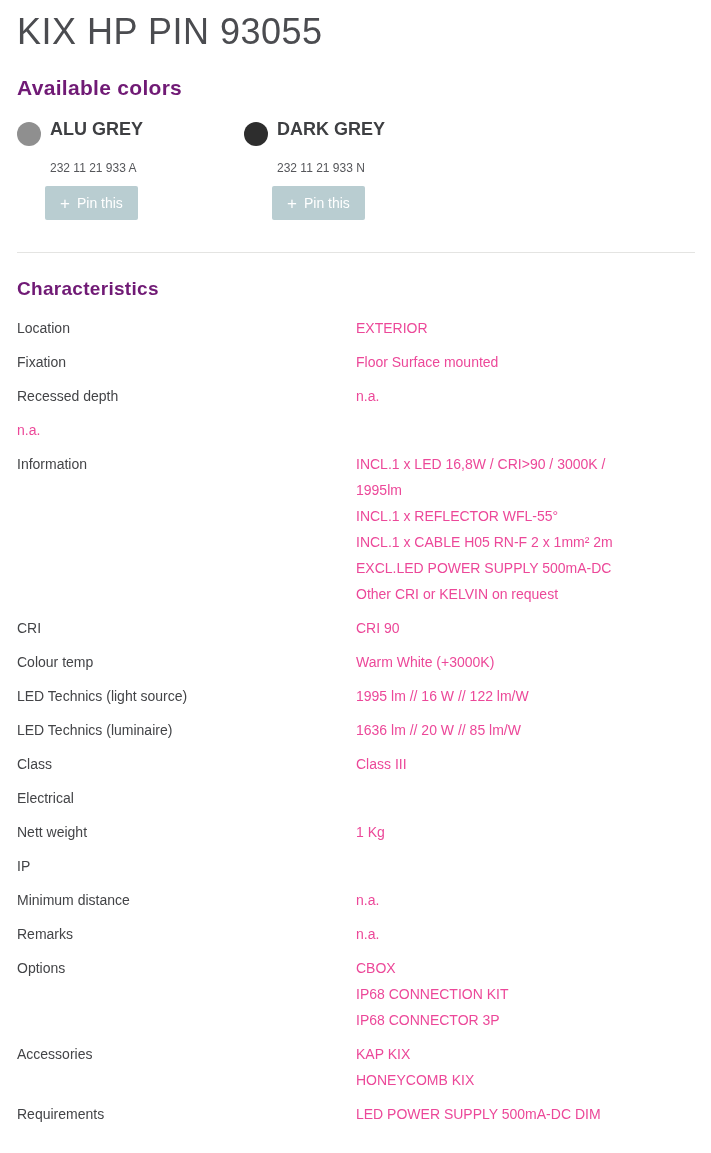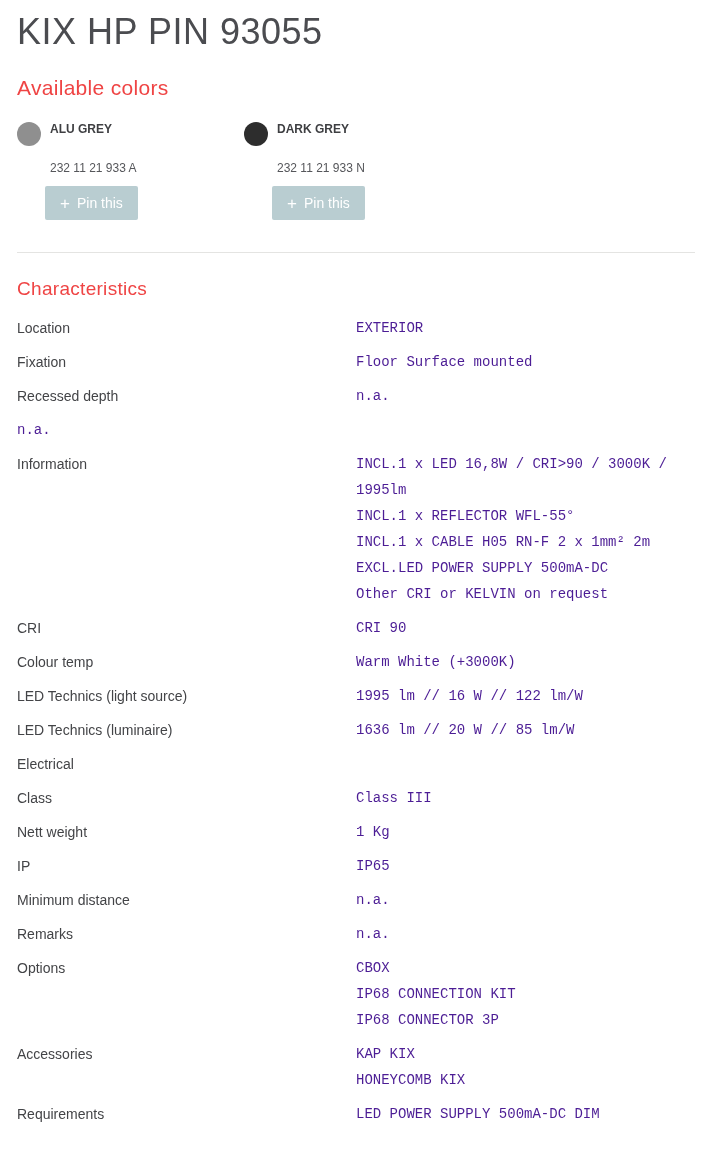--- a/index.html
+++ b/index.html
@@ -10,34 +10,34 @@
     color: #55565a;
   }
   .page { padding: 16px 16px 0 17px; }
 
   .product-title {
     font-size: 36px; font-weight: 300; letter-spacing: 0.5px;
     color: #4b4c50; line-height: 32px;
   }
 
   .section-heading {
-    font-size: 21px; font-weight: 400; letter-spacing: 0.3px;
-    color: #ef4444;
+    font-size: 21px; font-weight: 700; letter-spacing: 0.3px;
+    color: #701a75;
   }
   .colors-heading { margin-top: 28px; }
 
   .swatch-row { display: flex; margin-top: 21px; }
   .swatch { display: flex; width: 227px; }
   .swatch-circle {
     width: 24px; height: 24px; border-radius: 50%;
     flex: none; margin-top: 1px;
   }
   .swatch-info { margin-left: 9px; }
   .swatch-name {
-    font-size: 12px; font-weight: 700; color: #3e3f42;
+    font-size: 18px; font-weight: 700; color: #3e3f42;
     line-height: 16px;
   }
   .swatch-code { font-size: 12px; color: #55565a; margin-top: 24px; }
   .pin-button {
     margin-top: 11px; margin-left: -5px;
     min-width: 87px; height: 34px;
     border: none; border-radius: 2px;
     color: #ffffff; font-family: inherit; font-size: 14px;
     cursor: pointer; padding: 0 15px;
     display: inline-flex; align-items: center; justify-content: center;
@@ -49,23 +49,22 @@
   .characteristics-heading { margin-top: 25px; font-size: 19px; }
 
   .char-table { margin-top: 15px; }
   .char-row { display: flex; margin-bottom: 8px; }
   .char-label {
     width: 339px; flex: none;
     font-size: 14px; font-weight: 400; color: #434447;
     line-height: 26px;
   }
   .char-value {
-    flex: 1; font-size: 14px; color: #4c1d95; line-height: 26px;
+    flex: 1; font-size: 14px; color: #ec4899; line-height: 26px;
     min-height: 26px;
-    font-family: Liberation Mono, monospace;
   }
   .char-value .value-line { line-height: 26px; }
 </style>
 </head>
 <body>
 
 <div class="page">
 
   <h1 class="product-title">KIX HP PIN 93055</h1>
 
@@ -141,34 +140,33 @@
     </div>
     <div class="char-row">
       <div class="char-label">LED Technics (light source)</div>
       <div class="char-value">1995 lm // 16 W // 122 lm/W</div>
     </div>
     <div class="char-row">
       <div class="char-label">LED Technics (luminaire)</div>
       <div class="char-value">1636 lm // 20 W // 85 lm/W</div>
     </div>
     <div class="char-row">
+      <div class="char-label">Class</div>
+      <div class="char-value">Class III</div>
+    </div>
+    <div class="char-row">
       <div class="char-label">Electrical</div>
       <div class="char-value"></div>
-    </div>
-    <div class="char-row">
-      <div class="char-label">Class</div>
-      <div class="char-value">Class III</div>
     </div>
     <div class="char-row">
       <div class="char-label">Nett weight</div>
       <div class="char-value">1 Kg</div>
     </div>
     <div class="char-row">
       <div class="char-label">IP</div>
-      <div class="char-value">IP65</div>
     </div>
     <div class="char-row">
       <div class="char-label">Minimum distance</div>
       <div class="char-value">n.a.</div>
     </div>
     <div class="char-row">
       <div class="char-label">Remarks</div>
       <div class="char-value">n.a.</div>
     </div>
     <div class="char-row">

